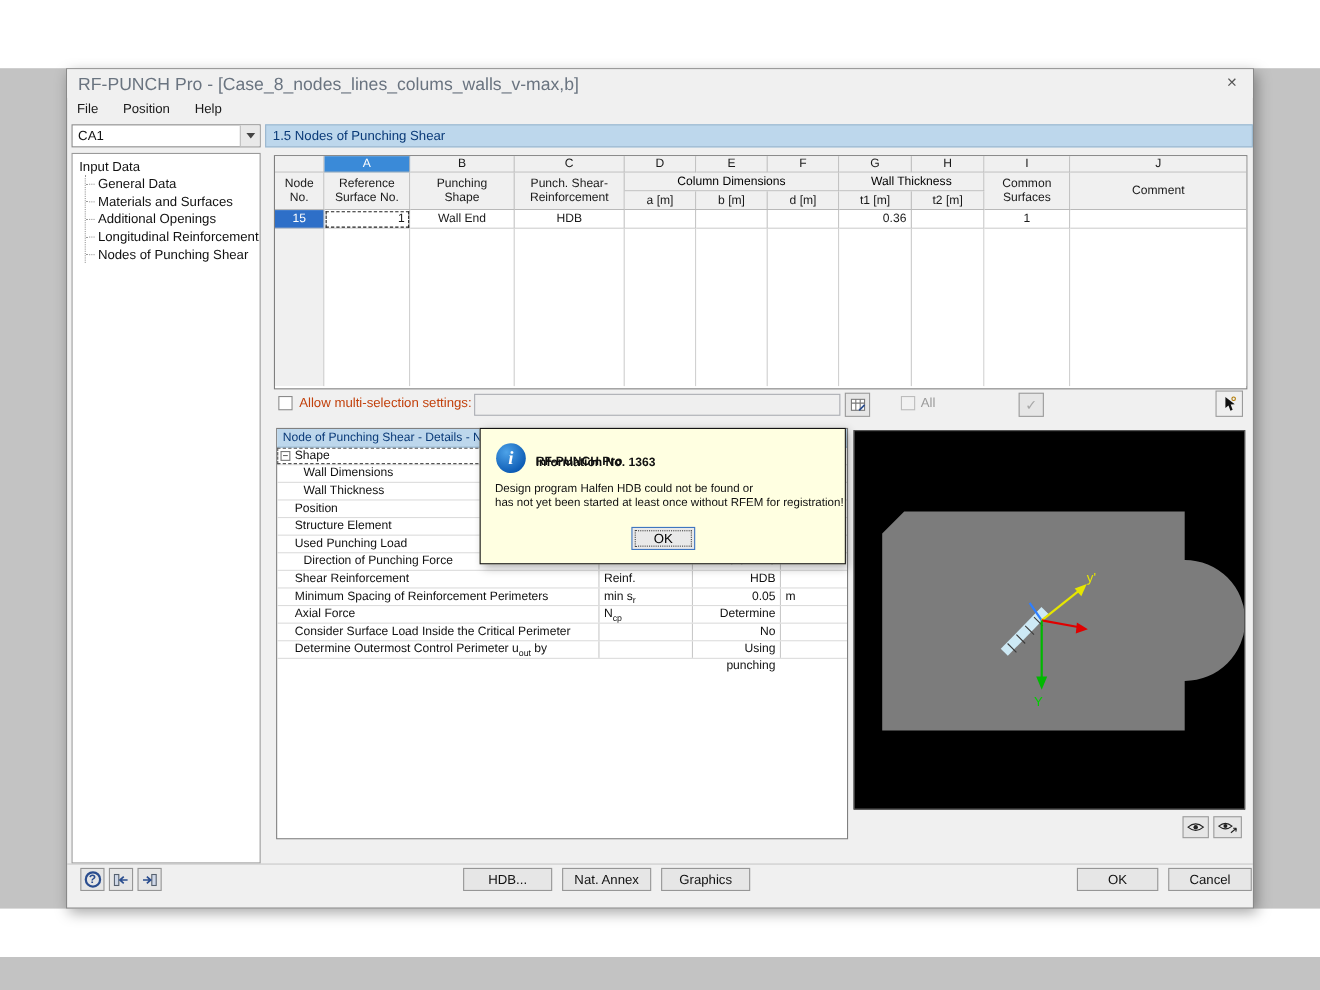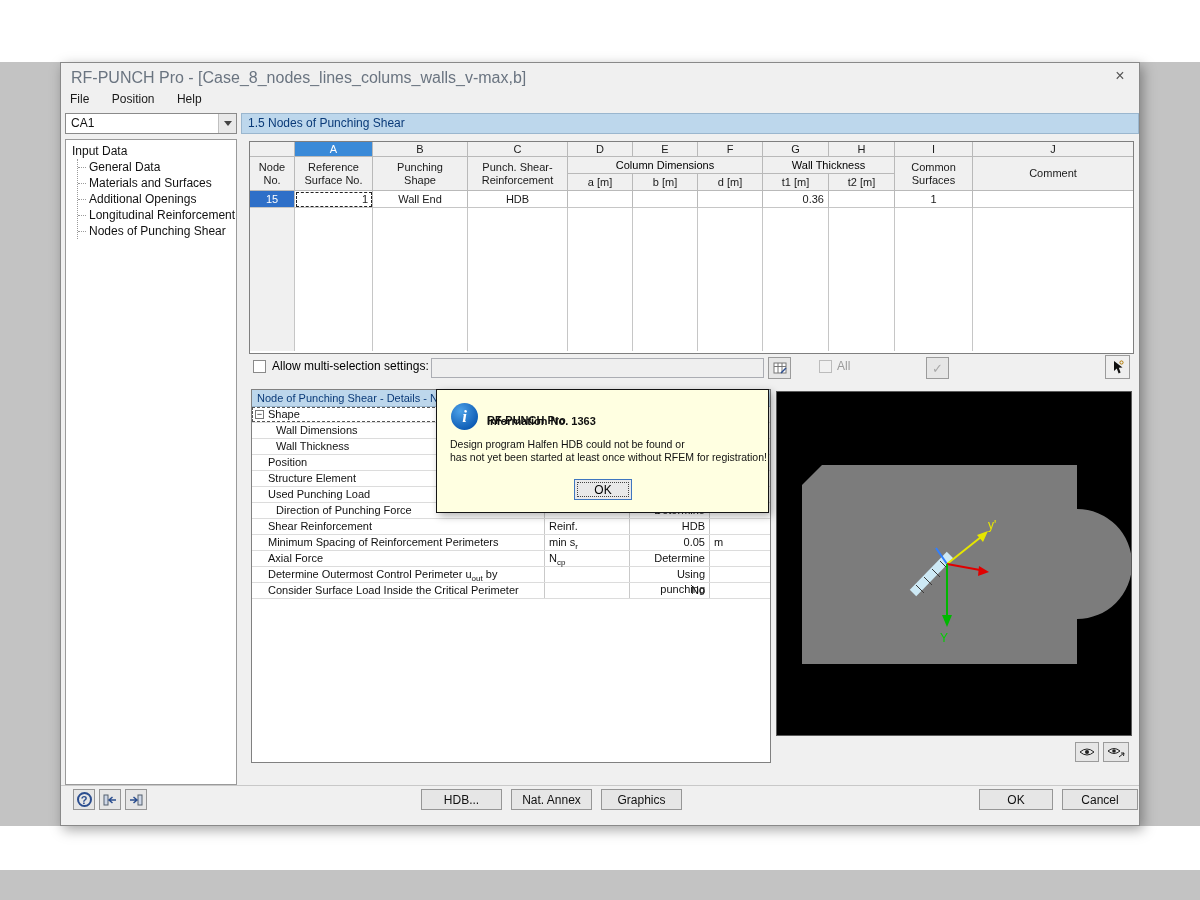--- a/index.html
+++ b/index.html
@@ -60,21 +60,21 @@
   .grp .gbot .tc { height:16px; background:#f0f0f0; }
   .dcell { height:17px; background:#fff; border-bottom:1px solid #c6c6c6; }
   .dcell.num { justify-content:flex-end; padding-right:4px; }
   .rowhead { background:#2e6fc8; color:#fff; }
   .focus-cell { outline:1px dashed #222; outline-offset:-2px; }
   .bcell { height:143px; background:#fff; border-right:1px solid #c6c6c6; }
 
   
   .cb { width:13px; height:13px; background:#fff; border:1px solid #8a8a8a; display:inline-block; }
   .cb.dis { background:#f1f1f1; border-color:#bcbcbc; }
-  .mslabel { font-size:12px; color:#000000; }
+  .mslabel { font-size:12px; color:#c2410c; }
   .mslabel.dis { color:#9a9a9a; }
   .inp { position:absolute; background:#efefef; border:1px solid #abadb3; }
   .sbtn { background:#e6e6e6; border:1px solid #9b9b9b; display:flex; align-items:center;
           justify-content:center; }
   .graycheck { color:#a8a8a8; font-size:13px; }
 
   
   .dpanel { position:absolute; left:190px; top:326px; width:520px; height:374px;
             border:1px solid #808080; background:#fff; }
   .dhead { height:17px; background:#bdd7ec; border-bottom:1px solid #9ab6ce; color:#0a3a78;
@@ -317,29 +317,29 @@
         <div class="dv">0.05</div>
         <div class="du">m</div>
       </div>
       <div class="drow">
         <div class="dl"><span>Axial Force</span></div>
         <div class="ds"><span>N</span><sub>cp</sub></div>
         <div class="dv">Determine</div>
         <div class="du"></div>
       </div>
       <div class="drow">
+        <div class="dl"><span>Consider Surface Load Inside the Critical Perimeter</span></div>
+        <div class="ds"></div>
+        <div class="dv">No</div>
+        <div class="du"></div>
+      </div>
+      <div class="drow">
         <div class="dl"><span>Determine Outermost Control Perimeter u</span><sub>out</sub><span> by</span></div>
         <div class="ds"></div>
         <div class="dv">Using punching</div>
-        <div class="du"></div>
-      </div>
-      <div class="drow">
-        <div class="dl"><span>Consider Surface Load Inside the Critical Perimeter</span></div>
-        <div class="ds"></div>
-        <div class="dv">No</div>
         <div class="du"></div>
       </div>
     </div>
 
     <div class="gfx">
       <svg width="354" height="343" viewBox="0 0 354 343">
         <path d="M45 73 H300 V117 A55 55 0 0 1 300 227 V272 H25 V93 Z" fill="#7c7c7c"></path>
         <line x1="136" y1="201" x2="173" y2="163" stroke="#cde9f5" stroke-width="9"></line>
         <g stroke="#3a3a3a" stroke-width="1">
           <line x1="139" y1="193" x2="147" y2="201"></line>

